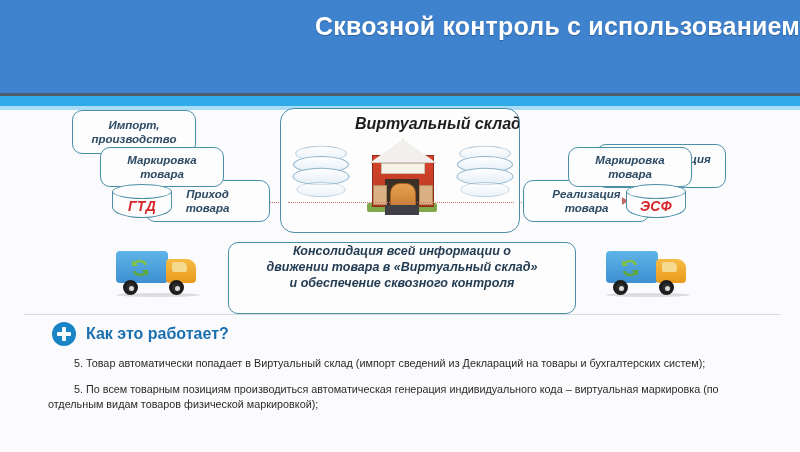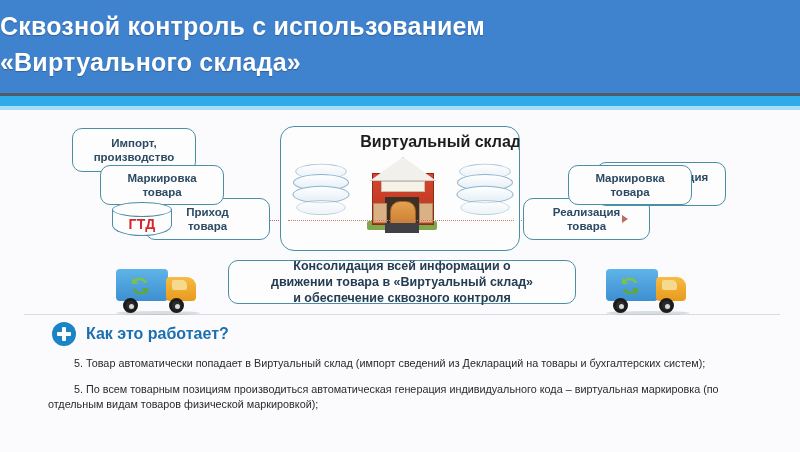--- a/index.html
+++ b/index.html
@@ -14,21 +14,21 @@
   }
 
   
   .header {
     position: absolute; left: 0; top: 0; width: 800px; height: 93px;
     background: #3f82cd;
     box-sizing: border-box;
   }
   .header-title {
     position: absolute; left: 0; top: 8px; width: 800px;
-    text-align: left;
+    text-align: right;
     color: #ffffff;
     font-size: 25px;
     font-weight: bold;
     line-height: 36px;
     letter-spacing: 0.2px;
     text-shadow: 0 1px 1px rgba(0,0,0,0.25);
   }
   .header-rule {
     position: absolute; left: 0; top: 93px; width: 800px; height: 3px;
     background: #4e5b6b;
@@ -37,21 +37,21 @@
     position: absolute; left: 0; top: 96px; width: 800px; height: 10px;
     background: #2fabe9;
   }
   .header-band-soft {
     position: absolute; left: 0; top: 106px; width: 800px; height: 4px;
     background: #a9dcf5;
   }
 
   
   .diagram {
-    position: absolute; left: 0; top: 120px; width: 800px; height: 200px;
+    position: absolute; left: 0; top: 102px; width: 800px; height: 200px; font-style: italic;
   }
   .rbox {
     position: absolute;
     box-sizing: border-box;
     border: 1.6px solid #4b8fa6;
     border-radius: 10px;
     background: #fdfdfe;
     color: #2c4a63;
     font-size: 11.5px;
     font-weight: bold;
@@ -183,26 +183,26 @@
     position: absolute; top: 95px; width: 0; height: 0;
     border-top: 4px solid transparent;
     border-bottom: 4px solid transparent;
     border-left: 6px solid #c06a63;
     z-index: 9;
   }
   .arrowhead.right { left: 622px; }
 
   
   .consol {
-    position: absolute; left: 228px; top: 140px; width: 348px; height: 44px;
+    position: absolute; left: 228px; top: 140px; width: 348px; height: 72px;
     box-sizing: border-box;
     border: 1.8px solid #4b8fa6;
     border-radius: 10px;
     background: #fdfdfe;
-    display: flex; align-items: center; justify-content: center;
+    display: flex; justify-content: center;
     z-index: 12;
   }
   .consol-text {
     text-align: center;
     color: #243c52;
     font-size: 12.5px; font-weight: bold; line-height: 16px;
   }
 
   
   .truck { position: absolute; top: 145px; width: 96px; height: 52px; z-index: 11; }
@@ -272,21 +272,20 @@
   }
   .para { margin: 0 0 10px 0; text-indent: 26px; text-align: left; }
   .para.clipped { overflow: hidden; }
 </style>
 </head>
 <body>
 
 <div class="header">
   <div class="header-title">
     <div>Сквозной контроль с использованием</div>
-    <div>«Виртуального склада»</div>
   </div>
 </div>
 <div class="header-rule"></div>
 <div class="header-band"></div>
 <div class="header-band-soft"></div>
 
 <div class="diagram">
 
   <div class="dotline l1"></div>
   <div class="dotline mid"></div>
@@ -348,20 +347,25 @@
   </div>
   <div class="rbox box-mark-r">
     <span style="white-space:pre-line">Маркировка
 товара</span>
   </div>
   <div class="rbox box-realiz">
     <span style="white-space:pre-line">Реализация
 товара</span>
   </div>
 
+  <div class="cyl cyl-esf">
+    <div class="cyl-body"></div>
+    <div class="cyl-top"></div>
+    <div class="cyl-label">ЭСФ</div>
+  </div>
 
   <div class="truck left">
     <div class="truck-shadow"></div>
     <div class="truck-cargo"></div>
     <svg class="truck-sync" viewBox="0 0 24 24">
       <path d="M12 3a9 9 0 0 1 8.1 5.1l-3.2 1a5.6 5.6 0 0 0-9.3-1.6l2.6 2.2H3.2V3.3l2.4 2A9 9 0 0 1 12 3z" fill="#7ec24a"></path>
       <path d="M12 21a9 9 0 0 1-8.1-5.1l3.2-1a5.6 5.6 0 0 0 9.3 1.6l-2.6-2.2h7v6.4l-2.4-2A9 9 0 0 1 12 21z" fill="#5ea83a"></path>
     </svg>
     <div class="truck-cab"></div>
     <div class="truck-win"></div>

